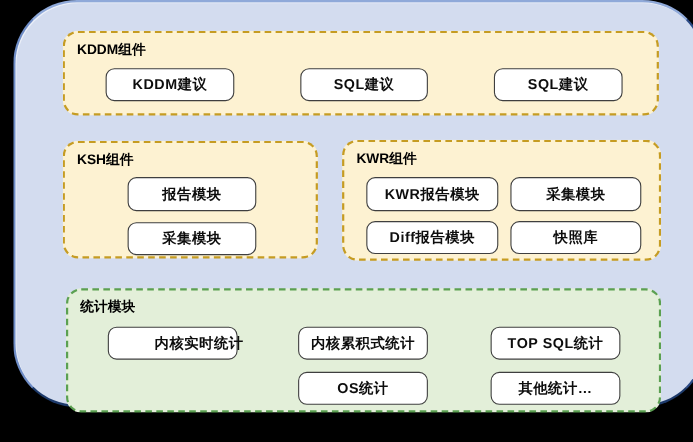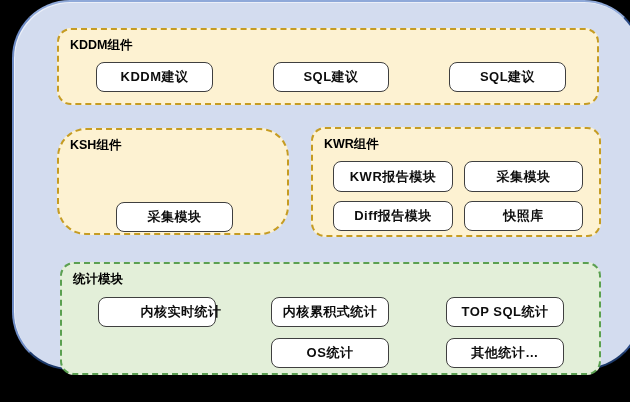--- a/index.html
+++ b/index.html
@@ -45,21 +45,21 @@
     border-radius:8px;
     display:flex;align-items:center;justify-content:center;
     font-size:13px;font-weight:bold;letter-spacing:.5px;white-space:nowrap;
   }
   
   .sec-kddm{left:43px;top:26px;width:542px;height:77px;}
   .sec-kddm .n1{left:37px;top:32px;width:117px;}
   .sec-kddm .n2{left:214px;top:32px;width:116px;}
   .sec-kddm .n3{left:390px;top:32px;width:117px;}
   
-  .sec-ksh{left:43px;top:126px;width:232px;height:107px;border-radius:29px;}
+  .sec-ksh{left:43px;top:126px;width:232px;height:107px;}
   .sec-ksh .n1{left:57px;top:31px;width:117px;height:31px;}
   .sec-ksh .n2{left:57px;top:72px;width:117px;}
   
   .sec-kwr{left:297px;top:125px;width:290px;height:110px;}
   .sec-kwr .n1{left:20px;top:32px;width:120px;height:31px;}
   .sec-kwr .n2{left:151px;top:32px;width:119px;height:31px;}
   .sec-kwr .n3{left:20px;top:72px;width:120px;}
   .sec-kwr .n4{left:151px;top:72px;width:119px;}
   
   .sec-stats{left:46px;top:260px;width:541px;height:113px;}
@@ -78,20 +78,21 @@
 
     <section class="group yellow sec-kddm">
       <div class="group-label">KDDM组件</div>
       <div class="node n1">KDDM建议</div>
       <div class="node n2">SQL建议</div>
       <div class="node n3">SQL建议</div>
     </section>
 
     <section class="group yellow sec-ksh">
       <div class="group-label">KSH组件</div>
+      <div class="node n1">报告模块</div>
       <div class="node n2">采集模块</div>
     </section>
 
     <section class="group yellow sec-kwr">
       <div class="group-label">KWR组件</div>
       <div class="node n1">KWR报告模块</div>
       <div class="node n2">采集模块</div>
       <div class="node n3">Diff报告模块</div>
       <div class="node n4">快照库</div>
     </section>

